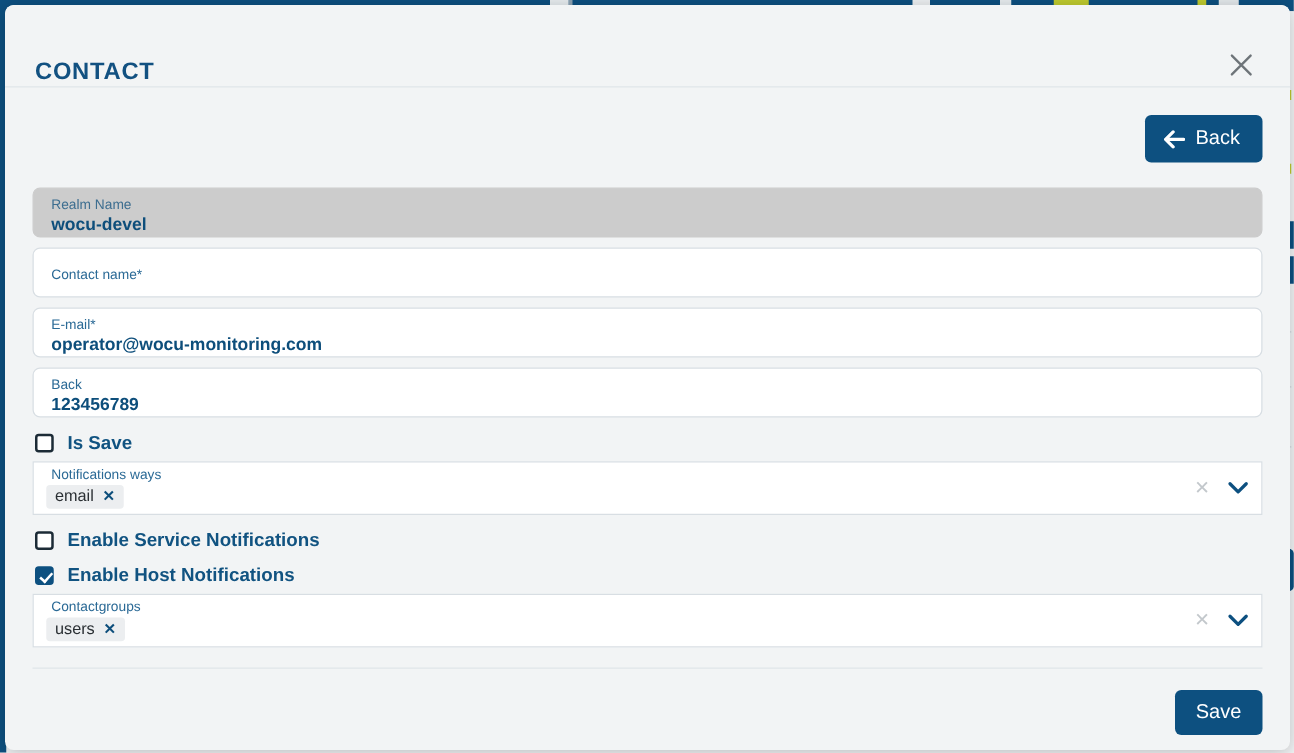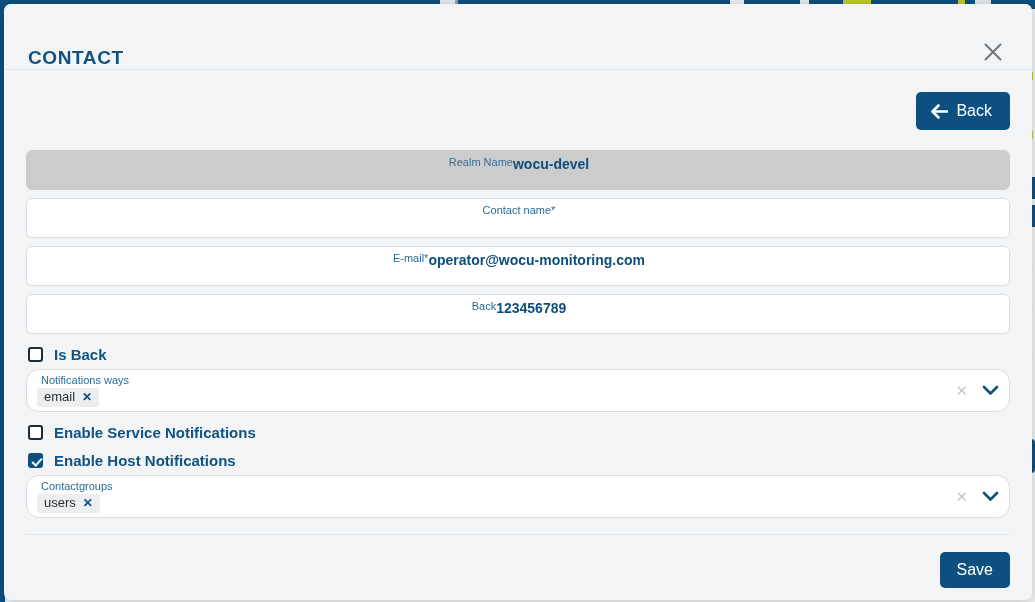--- a/index.html
+++ b/index.html
@@ -106,21 +106,21 @@
 
   
   .field {
     position: relative;
     background: #ffffff;
     border: 1px solid #d8dee3;
     border-radius: 6px;
     height: 40px;
     margin-bottom: 8px;
     padding: 5px 12px 0 14px;
-    display: flex; flex-direction: row; justify-content: center;
+    display: flex; flex-direction: column; justify-content: center;
   }
   .field.disabled {
     background: #cccccc;
     border-color: #cccccc;
   }
   .field-label {
     font-size: 11px;
     color: #2b6a96;
     line-height: 12px;
     margin-bottom: 1px;
@@ -132,21 +132,21 @@
     font-weight: bold;
     color: #0d4e7b;
     line-height: 16px;
   }
 
   
   .multiselect {
     position: relative;
     background: #ffffff;
     border: 1px solid #d8dee3;
-    border-radius: 13px;
+    border-radius: 0;
     min-height: 38px;
     margin-bottom: 8px;
     padding: 4px 70px 4px 10px;
     display: flex; flex-direction: column; justify-content: center;
   }
   .ms-label {
     font-size: 11px;
     color: #2b6a96;
     line-height: 12px;
     margin-left: 4px;
@@ -298,21 +298,21 @@
       <div class="field-value">operator@wocu-monitoring.com</div>
     </div>
 
     <div class="field">
       <div class="field-label">Back</div>
       <div class="field-value">123456789</div>
     </div>
 
     <div class="check-row">
       <div class="cb"></div>
-      <div class="check-label">Is Back</div>
+      <div class="check-label">Is Save</div>
     </div>
 
     <div class="multiselect">
       <div class="ms-label">Notifications ways</div>
       <div class="chips">
         <span class="chip">
           <span>email</span>
           <span class="chip-x">✕</span>
         </span>
       </div>

